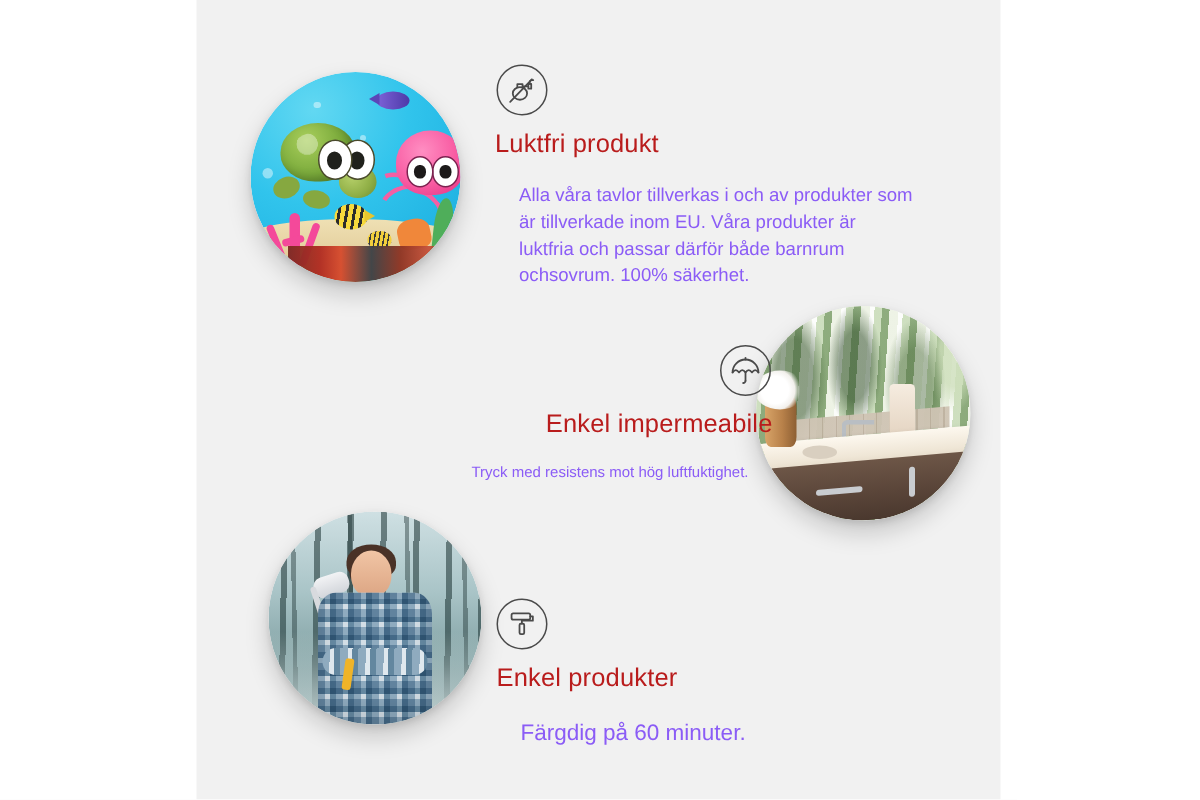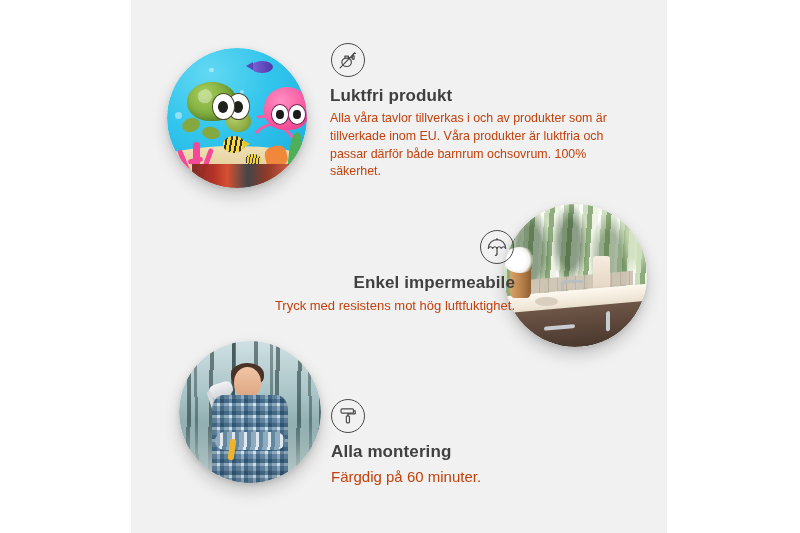--- a/index.html
+++ b/index.html
@@ -332,49 +332,49 @@
     width: 34px; height: 34px;
     border: 1.6px solid #4a4a4a;
     border-radius: 50%;
     display: flex; align-items: center; justify-content: center;
     box-sizing: border-box;
   }
   .feature .icon svg { display:block; }
   .feature h3 {
     margin: 9px 0 4px 0;
     font-size: 17px;
-    font-weight: bold;
-    color: #404040;
+    font-weight: normal;
+    color: #b91c1c;
     letter-spacing: .1px;
     line-height: 1.2;
   }
   .feature p {
-    margin: 0;
+    margin: 16px;
     font-size: 12.4px;
     line-height: 1.42;
-    color: #c2410c;
+    color: #8b5cf6;
   }
 
   
   #feature-odourless {
     left: 199px;  
     top: 43px;
     width: 295px;
   }
   #feature-odourless .icon { margin-left: 1px; }
 
   
   #feature-waterproof {
     left: 84px;   
     top: 230px;
     width: 300px;
     text-align: right;
   }
   #feature-waterproof .icon { margin-left: auto; margin-right: 1px; }
-  #feature-waterproof p { font-size: 13px; }
+  #feature-waterproof p { font-size: 10px; }
 
   
   #feature-assembly {
     left: 200px;  
     top: 399px;
     width: 280px;
   }
   #feature-assembly p { font-size: 15px; }
 </style>
 </head>
@@ -486,18 +486,18 @@
 
     <div class="feature" id="feature-assembly">
       <div class="icon">
         <svg width="22" height="22" viewBox="0 0 24 24" fill="none" stroke="#4a4a4a" stroke-width="1.3" stroke-linecap="round" stroke-linejoin="round">
           <rect x="4.4" y="4.2" width="13.6" height="4.6" rx="1.2"></rect>
           <path d="M18 6.5h1.9v3.1h-8.0"></path>
           <path d="M11.9 9.6v2.2"></path>
           <rect x="10.2" y="11.8" width="3.4" height="7.6" rx="1"></rect>
         </svg>
       </div>
-      <h3>Alla montering</h3>
+      <h3>Enkel produkter</h3>
       <p>Färgdig på 60 minuter.</p>
     </div>
 
   </div>
 </div>
 
 </body></html>

